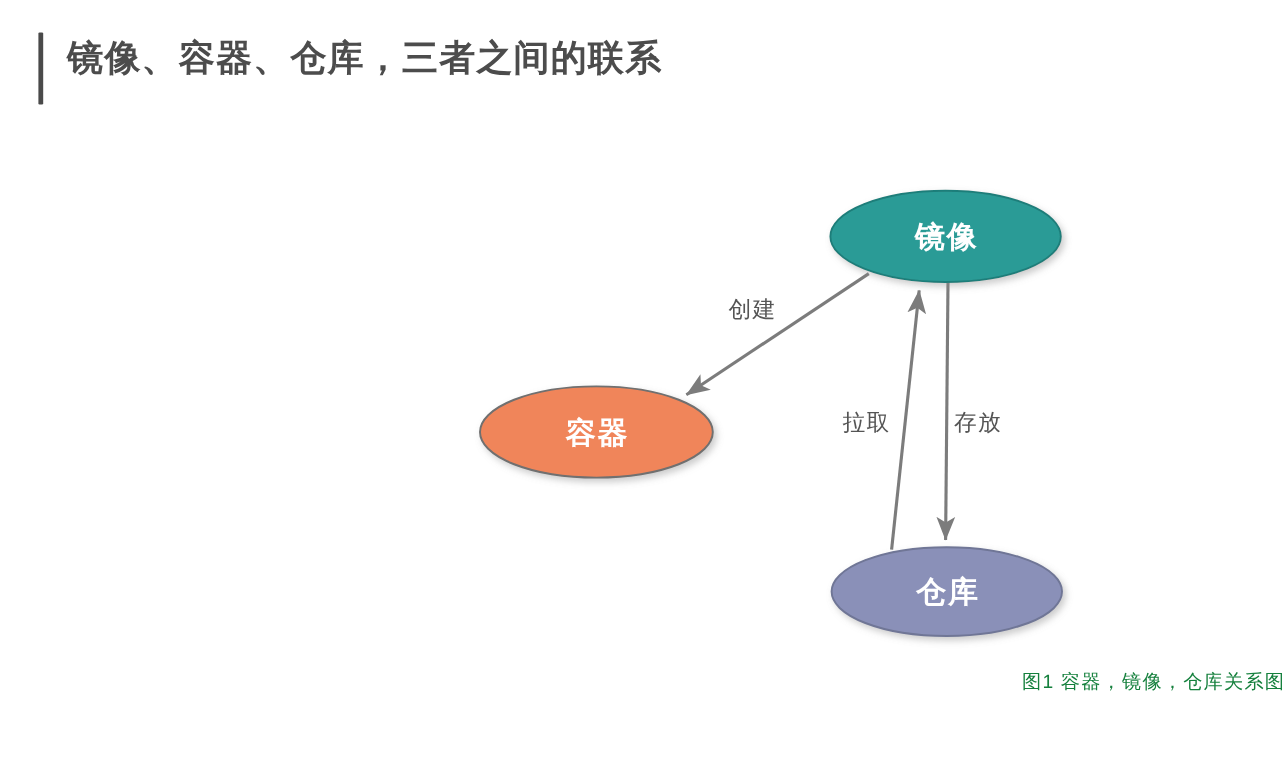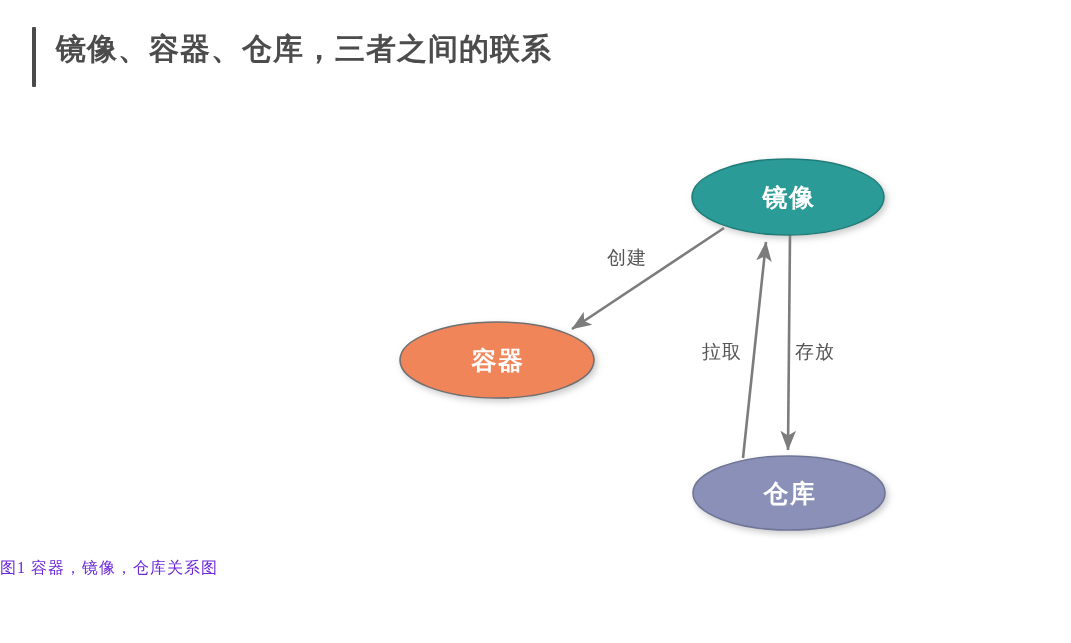--- a/index.html
+++ b/index.html
@@ -78,25 +78,24 @@
   .edge-line {
     stroke: #7c7c7c;
     stroke-width: 2.6;
     fill: none;
   }
   #figure-caption {
     position: absolute;
     left: 0;
     top: 462px;
     width: 1071px;
-    text-align: left;
+    text-align: right;
     font-size: 16px;
-    color: #6d28d9;
+    color: #15803d;
     letter-spacing: 1px;
-    font-family: Liberation Serif, serif;
   }
 </style>
 </head>
 <body>
 
 <div id="heading-block">
   <div id="heading-rule"></div>
   <div id="page-title">镜像、容器、仓库，三者之间的联系</div>
 </div>
 

